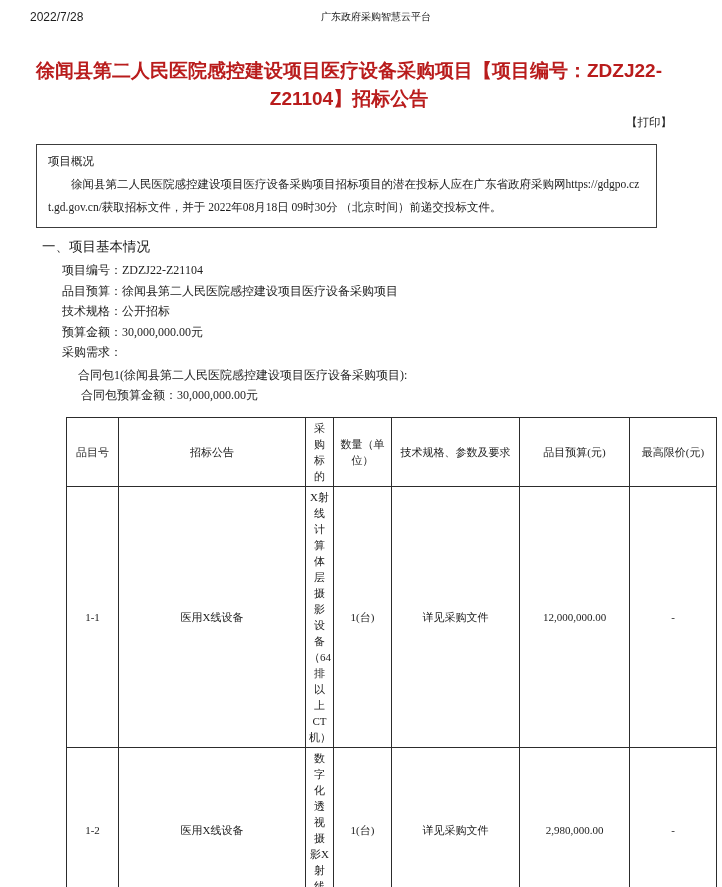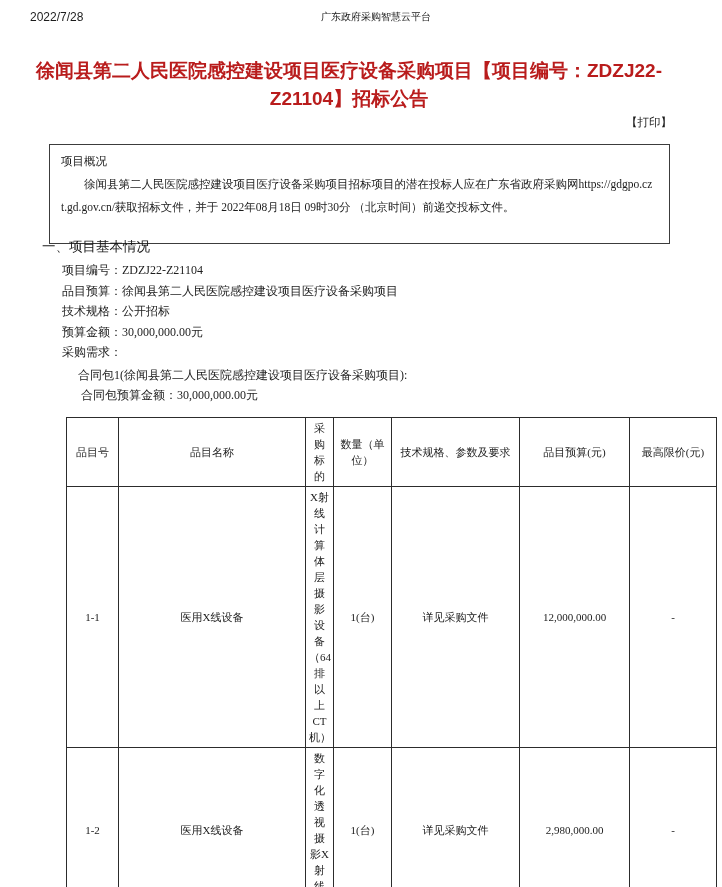--- a/index.html
+++ b/index.html
@@ -36,22 +36,22 @@
   }
 
   .print-btn {
     position:absolute; top:115px; right:50px;
     font-size:11.5px; color:#1c1c1c;
     cursor:pointer;
   }
 
   
   .overview-box {
-    position:absolute; left:49px; top:144px;
-    width:621px; height:100px;
+    position:absolute; left:36px; top:144px;
+    width:621px; height:84px;
     box-sizing:border-box;
     border:1px solid #3c3c3c;
     padding:9px 11px 8px 11px;
     font-size:11.5px;
   }
   .overview-heading { line-height:14px; }
   .overview-text {
     margin:5px 0 6px 0;
     text-indent:2em;
     line-height:23px;
@@ -141,21 +141,21 @@
         <col style="width:187px">
         <col style="width:28px">
       <col style="width:58px">
         <col style="width:128px">
         <col style="width:110px">
       <col style="width:87px">
     </colgroup>
     <thead>
       <tr>
         <th>品目号</th>
-        <th>品目名称</th>
+        <th>招标公告</th>
         <th class="pre">采
 购
 标
 的</th>
         <th class="pre">数量（单
 位）</th>
         <th>技术规格、参数及要求</th>
         <th>品目预算(元)</th>
         <th>最高限价(元)</th>
       </tr>

